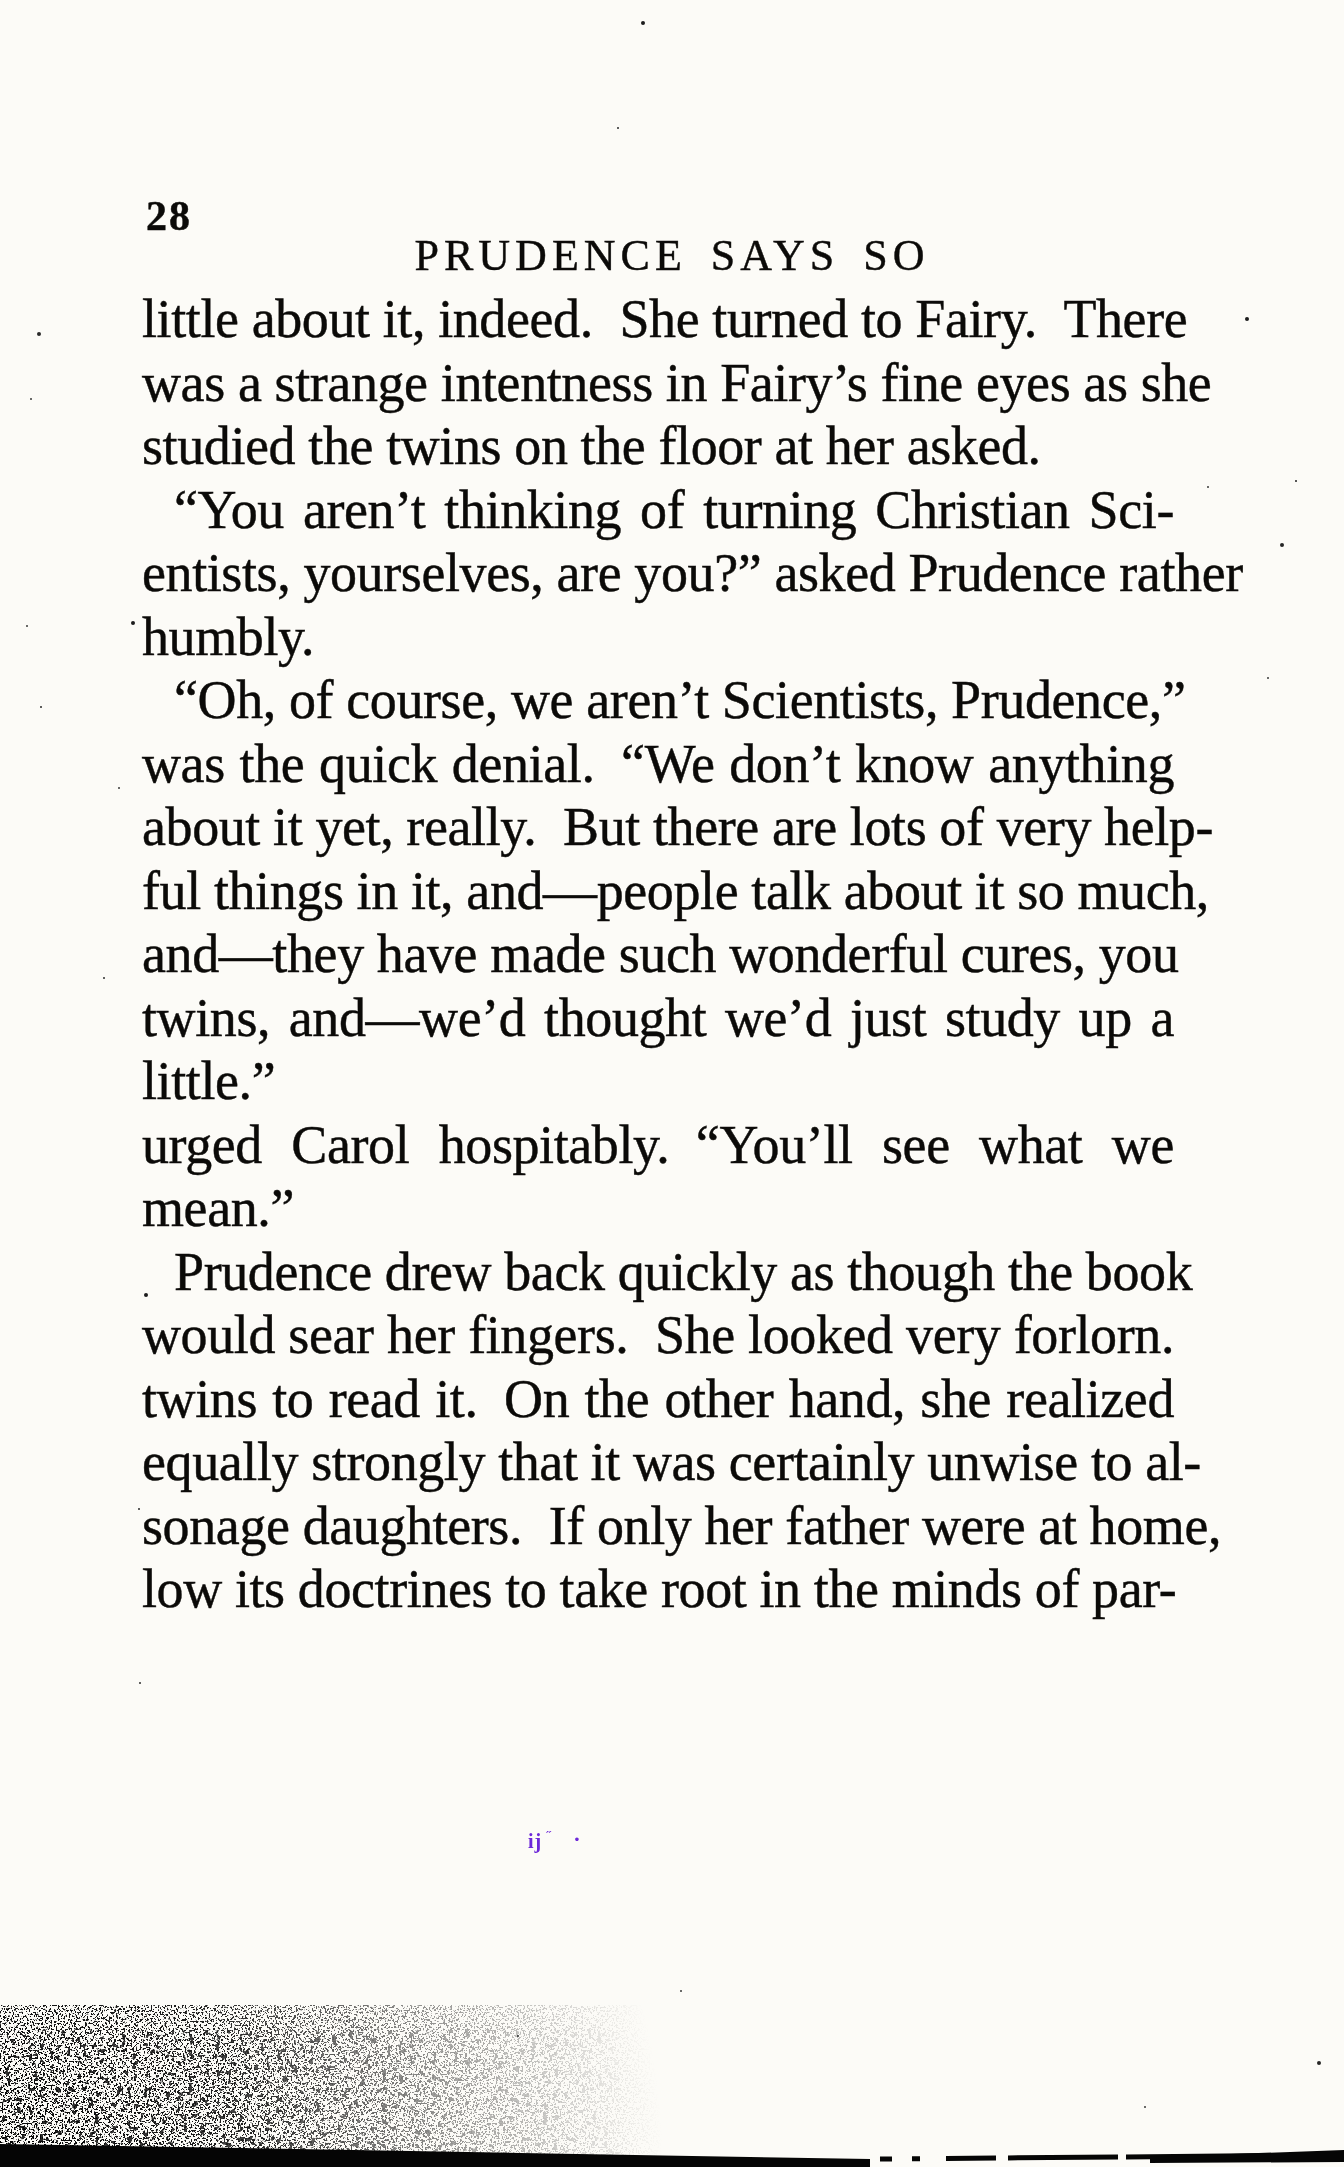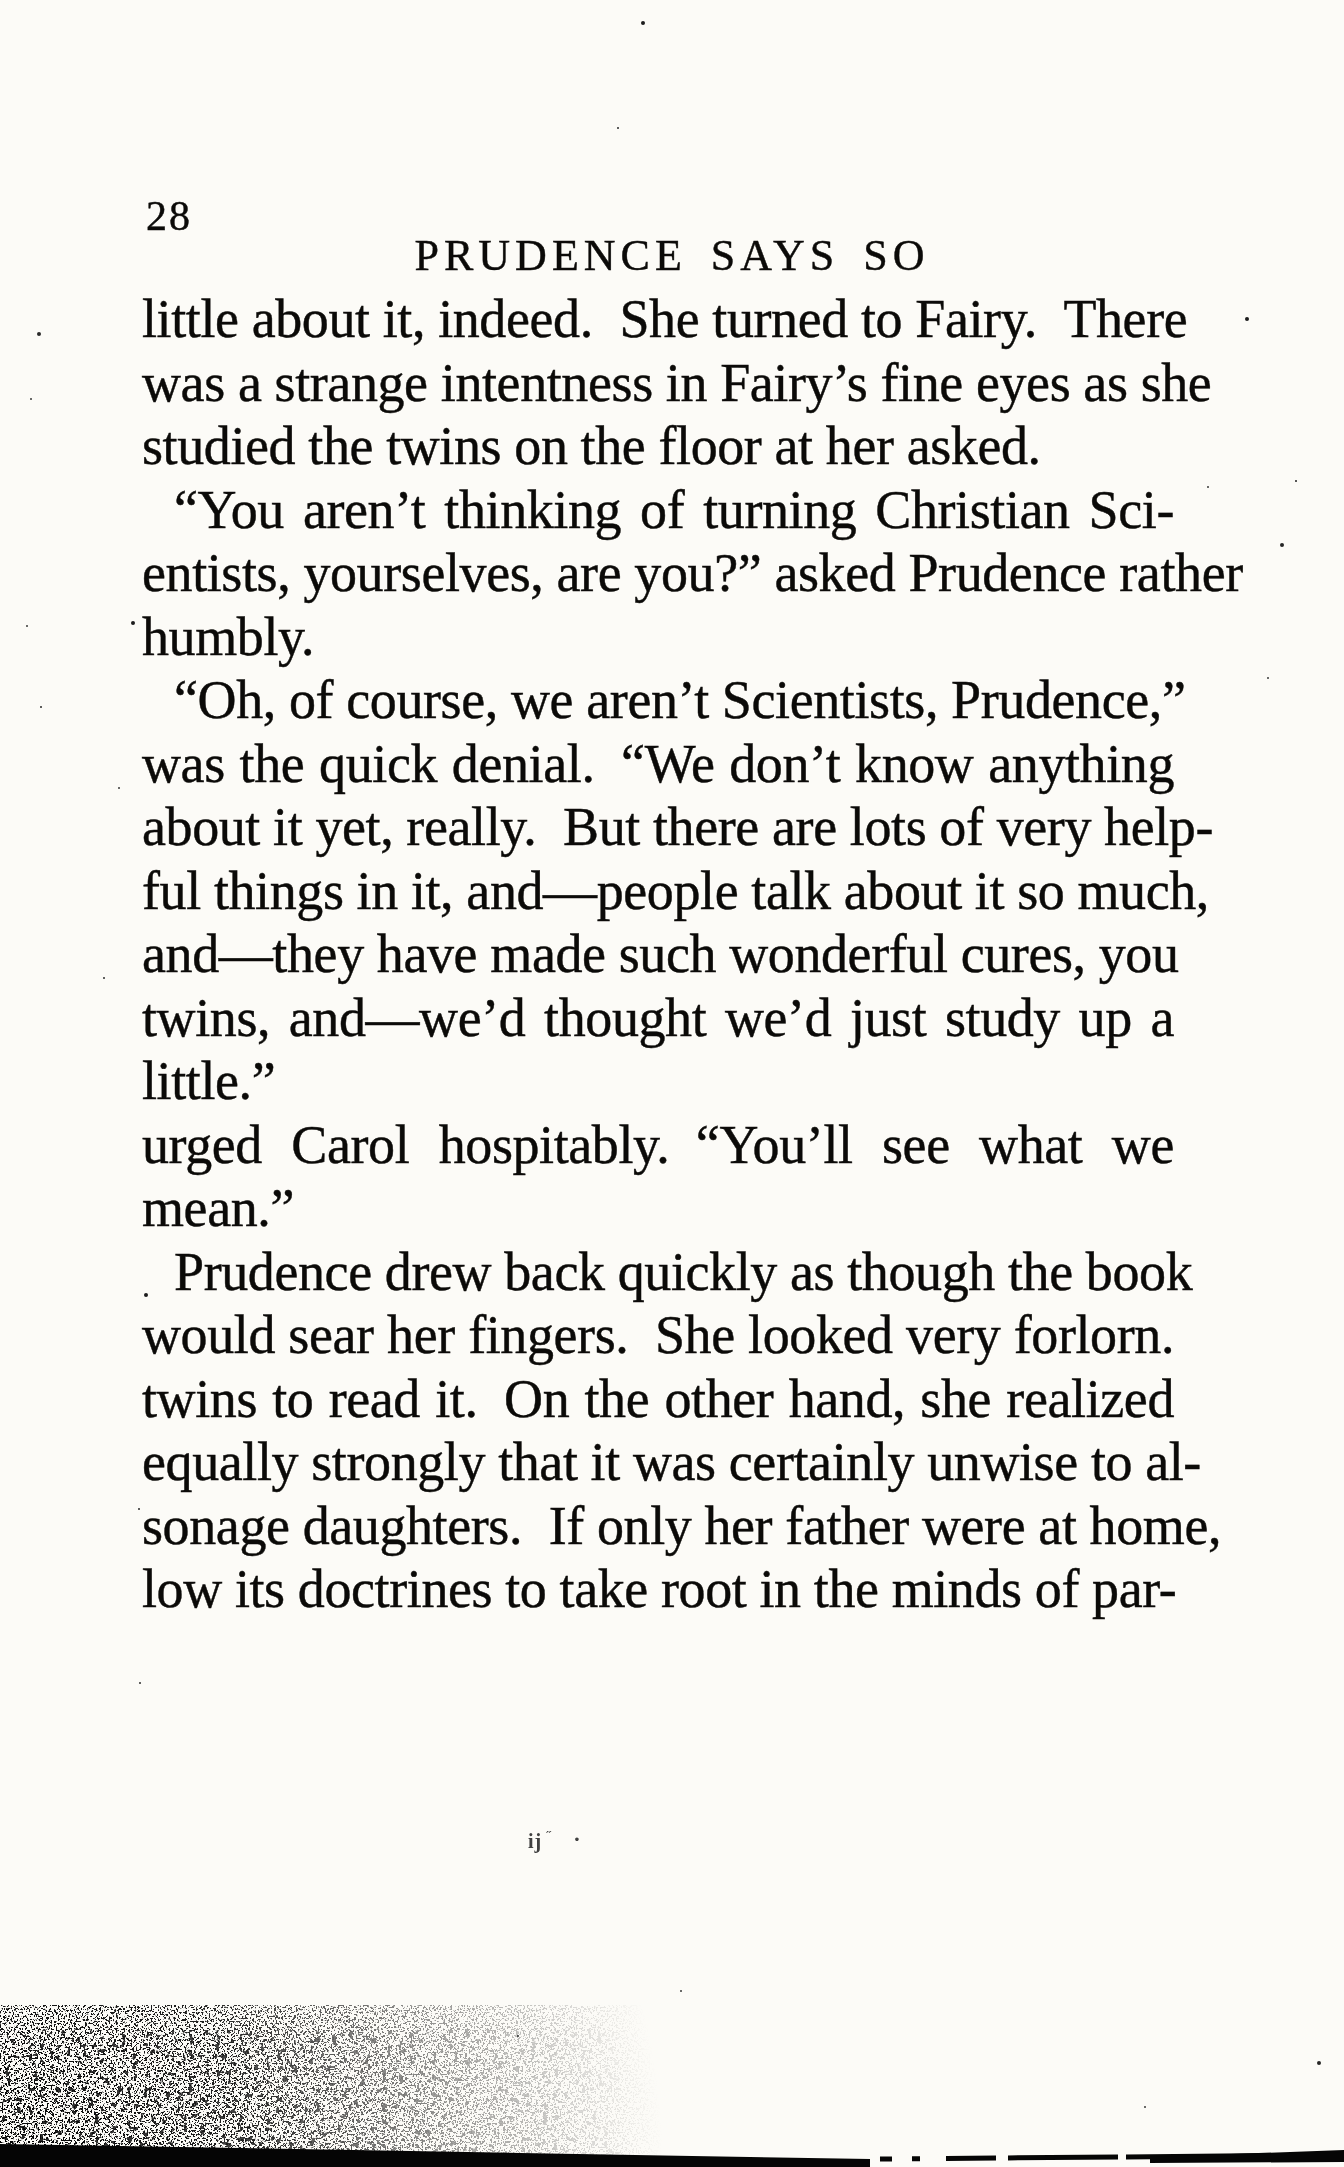--- a/index.html
+++ b/index.html
@@ -12,42 +12,42 @@
     color:#0b0a08;
   }
   .ink{ -webkit-text-stroke:0.45px #100f0d; }
   
   .running-head{
     position:absolute;left:0;top:184px;width:100%;height:64px;
     line-height:64px;
   }
   .page-num{
     position:absolute;left:146px;top:0;
-    font-size:42px;letter-spacing:2px;
+    font-size:42px;letter-spacing:2px;font-weight:bold;
   }
   .running-title{
     position:absolute;left:0;right:0;top:0;text-align:center;
     font-size:44px;letter-spacing:5px;word-spacing:8px;margin-top:40px;
   }
   
   .text-block{
     position:absolute;left:142px;top:288px;width:1032px;
   }
   .line{
     height:63.5px;line-height:63.5px;
     font-size:54px;letter-spacing:-0.4px;
     text-align:justify;text-align-last:justify;
     white-space:nowrap;
   }
   .line.end{ text-align:left;text-align-last:left; }
   .line.indent{ text-indent:32px; }
   
   .stray{
     position:absolute;left:528px;top:1828px;height:26px;
-    font-size:20px;color:#404040;white-space:nowrap;
+    font-size:20px;color:#6d28d9;white-space:nowrap;
   }
   .stray .m1{font-weight:bold;letter-spacing:1px;}
   .stray .m2{display:inline-block;font-size:15px;transform:translate(4px,-7px);}
   .stray .m3{display:inline-block;font-size:22px;font-weight:bold;transform:translate(26px,-2px);}
   
   .specks{
     position:absolute;left:0;top:0;width:2px;height:2px;border-radius:50%;
     background:transparent;
     box-shadow:
       642px 22px 0 1px #1c1c1c,

